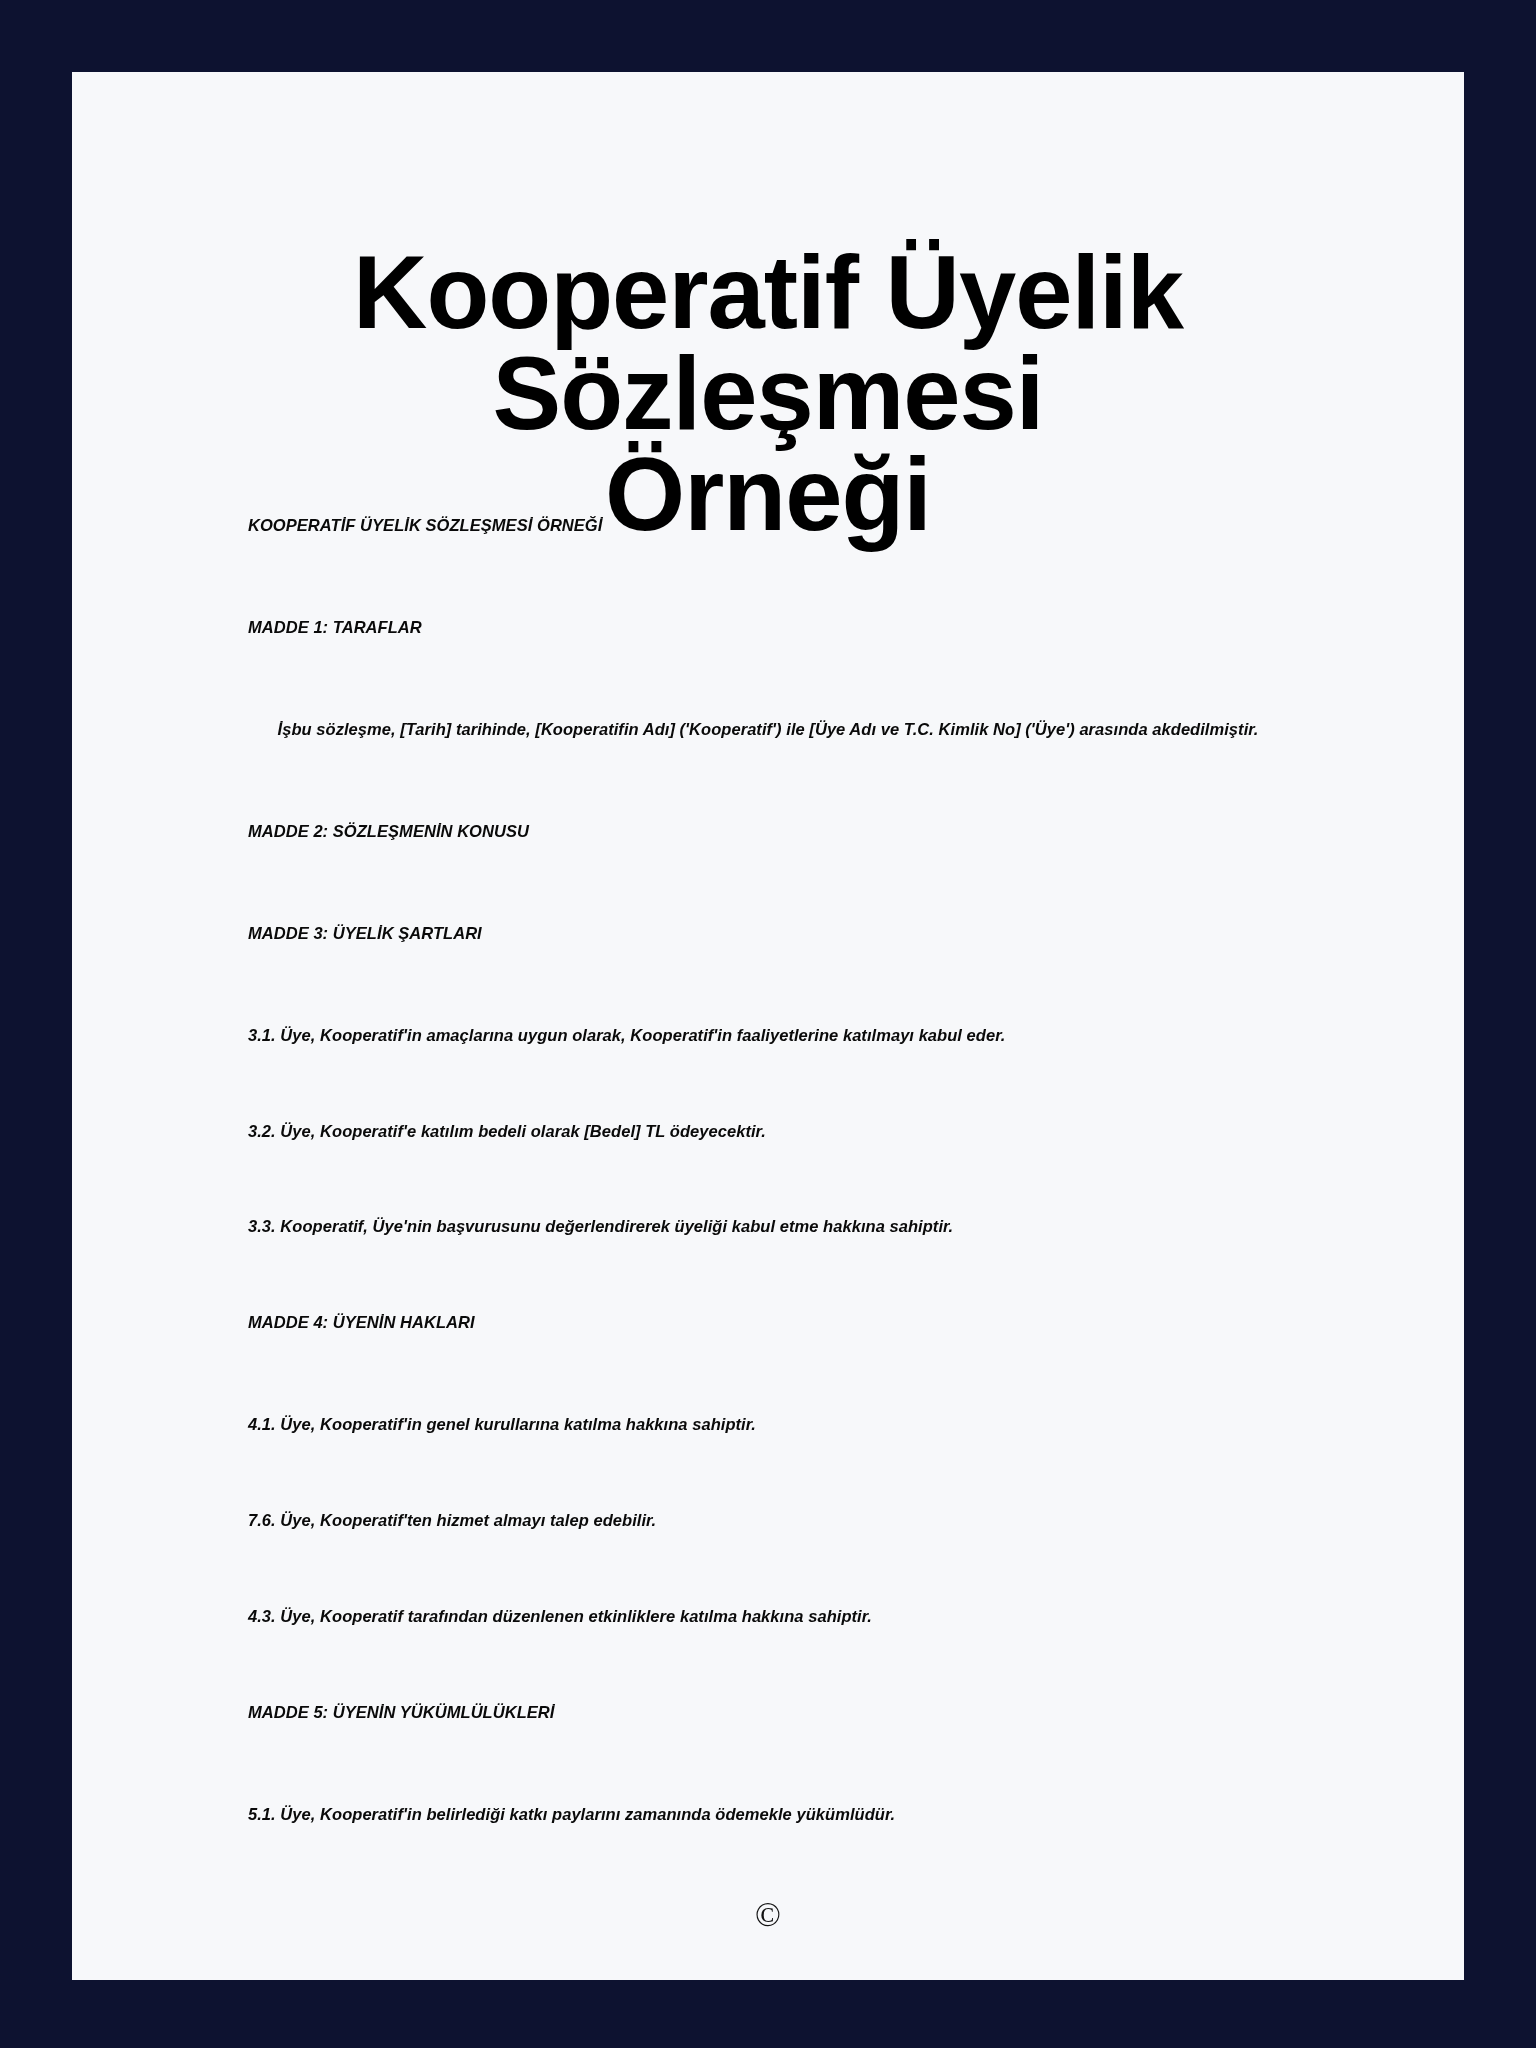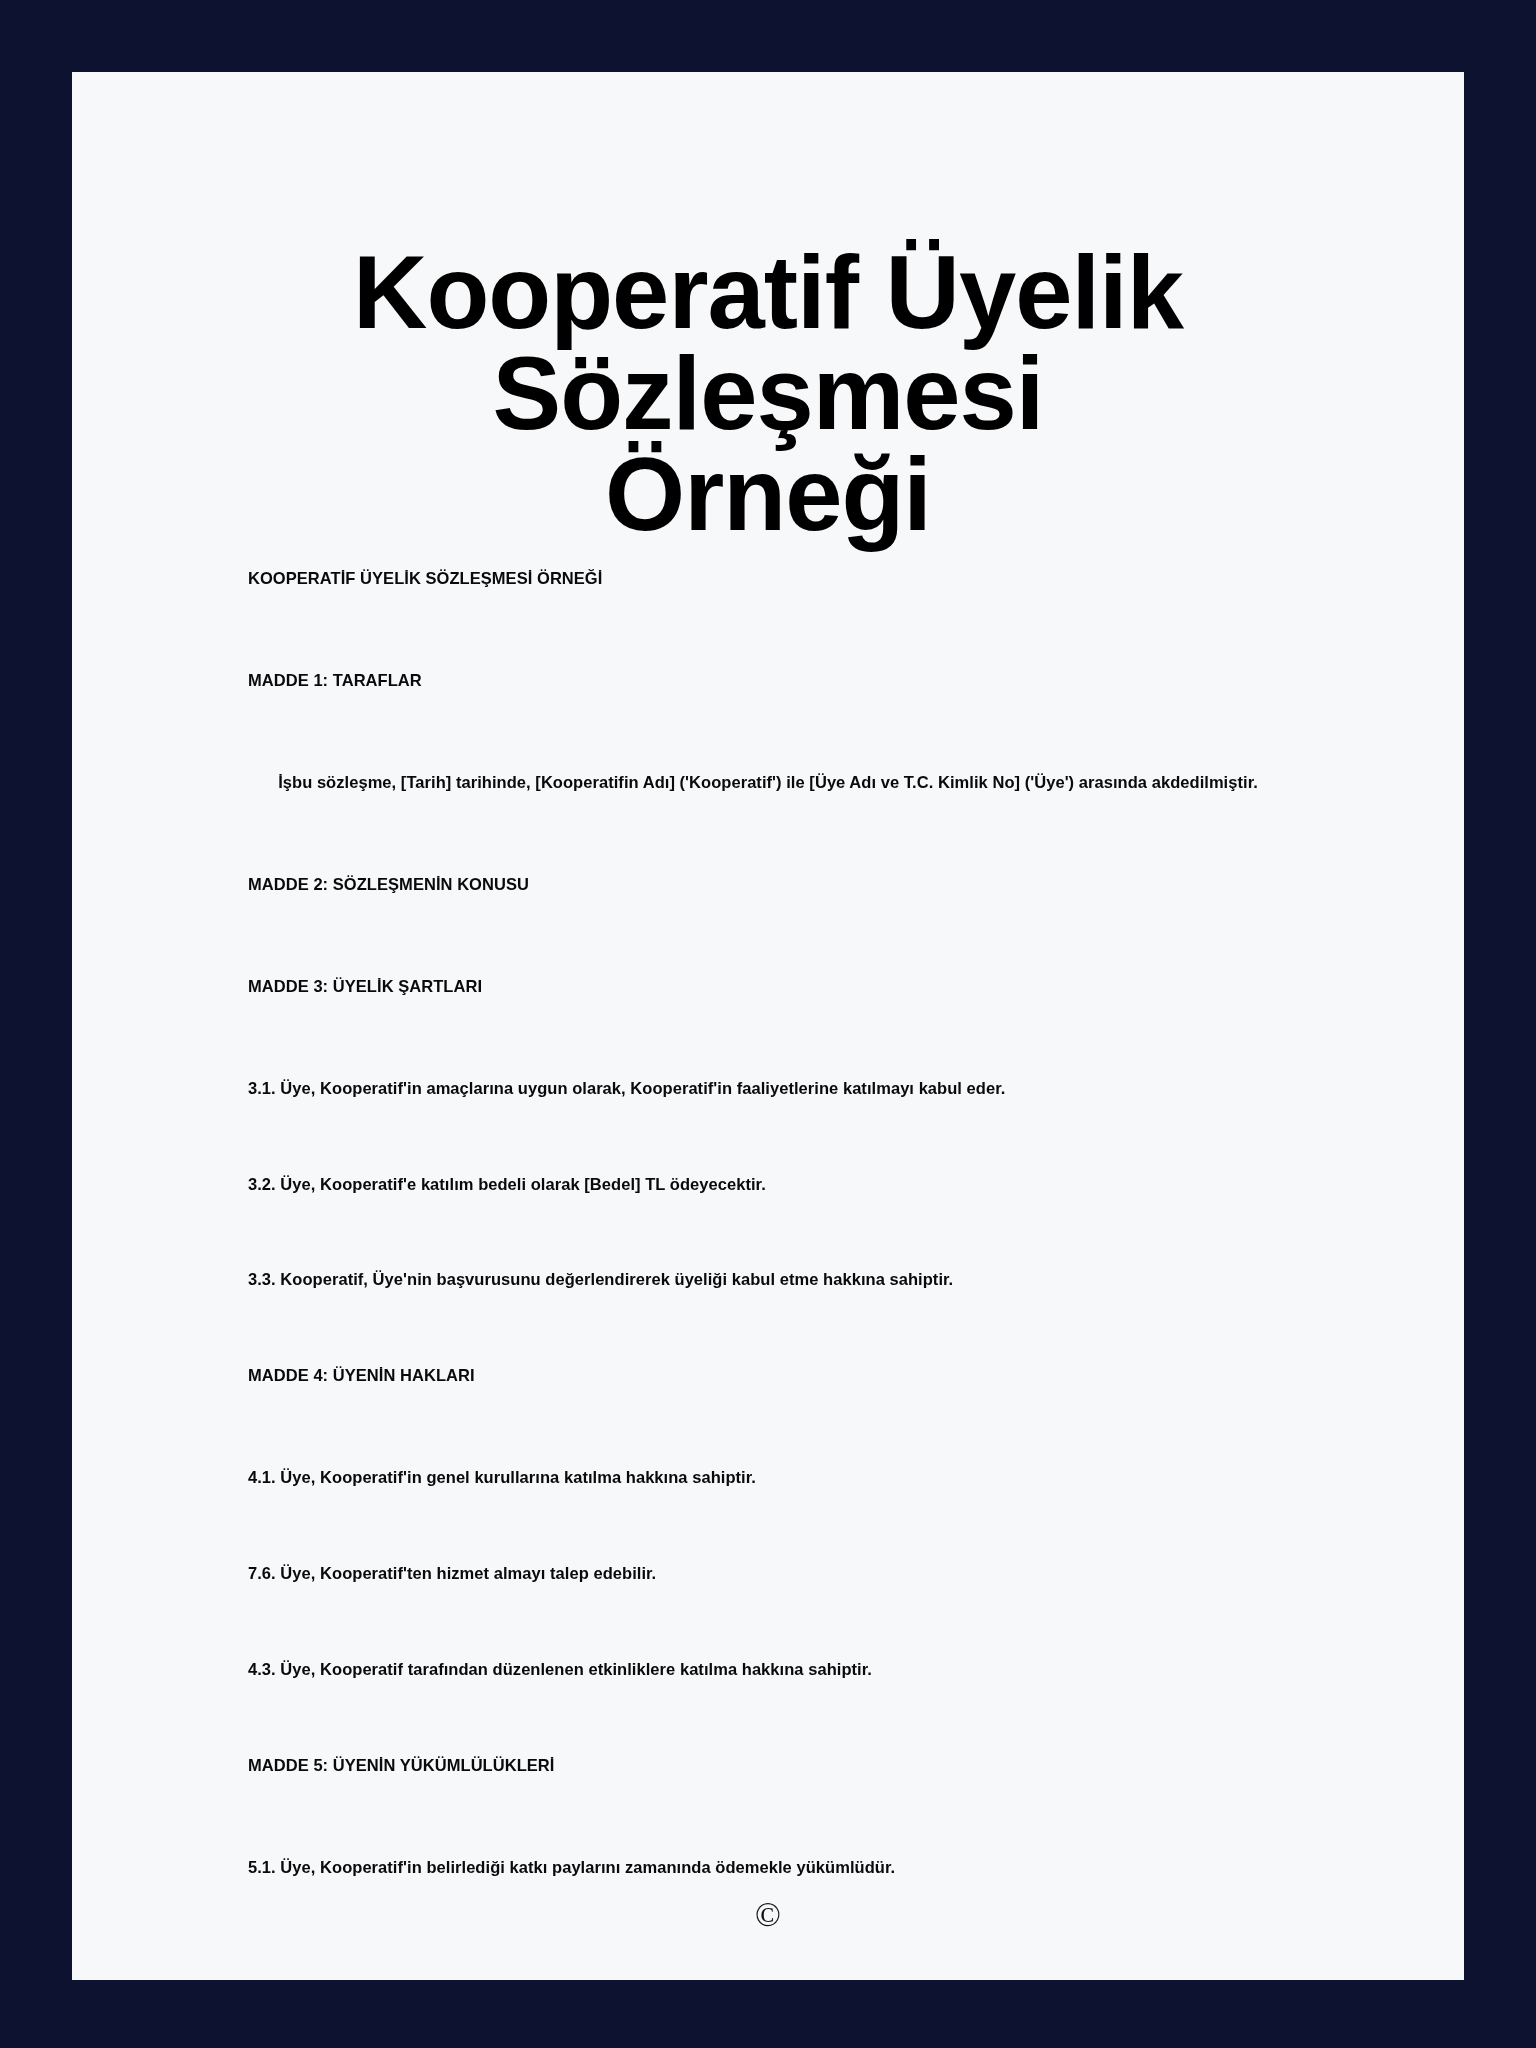--- a/index.html
+++ b/index.html
@@ -53,22 +53,23 @@
   .doc-title .tline {
     display: block;
     transform: scaleX(0.99);
     transform-origin: center;
   }
 
   
   .doc-body {
     position: absolute;
     left: 176px;
-    top: 495px;
+    top: 442px;
     width: 1040px;
+    font-style: italic;
   }
 
   .blk {
     font-family: "Liberation Sans", sans-serif;
     font-weight: 700;
     font-size: 16.5px;
     line-height: 1.45;
     color: #0a0a0a;
     letter-spacing: 0.05px;
   }

